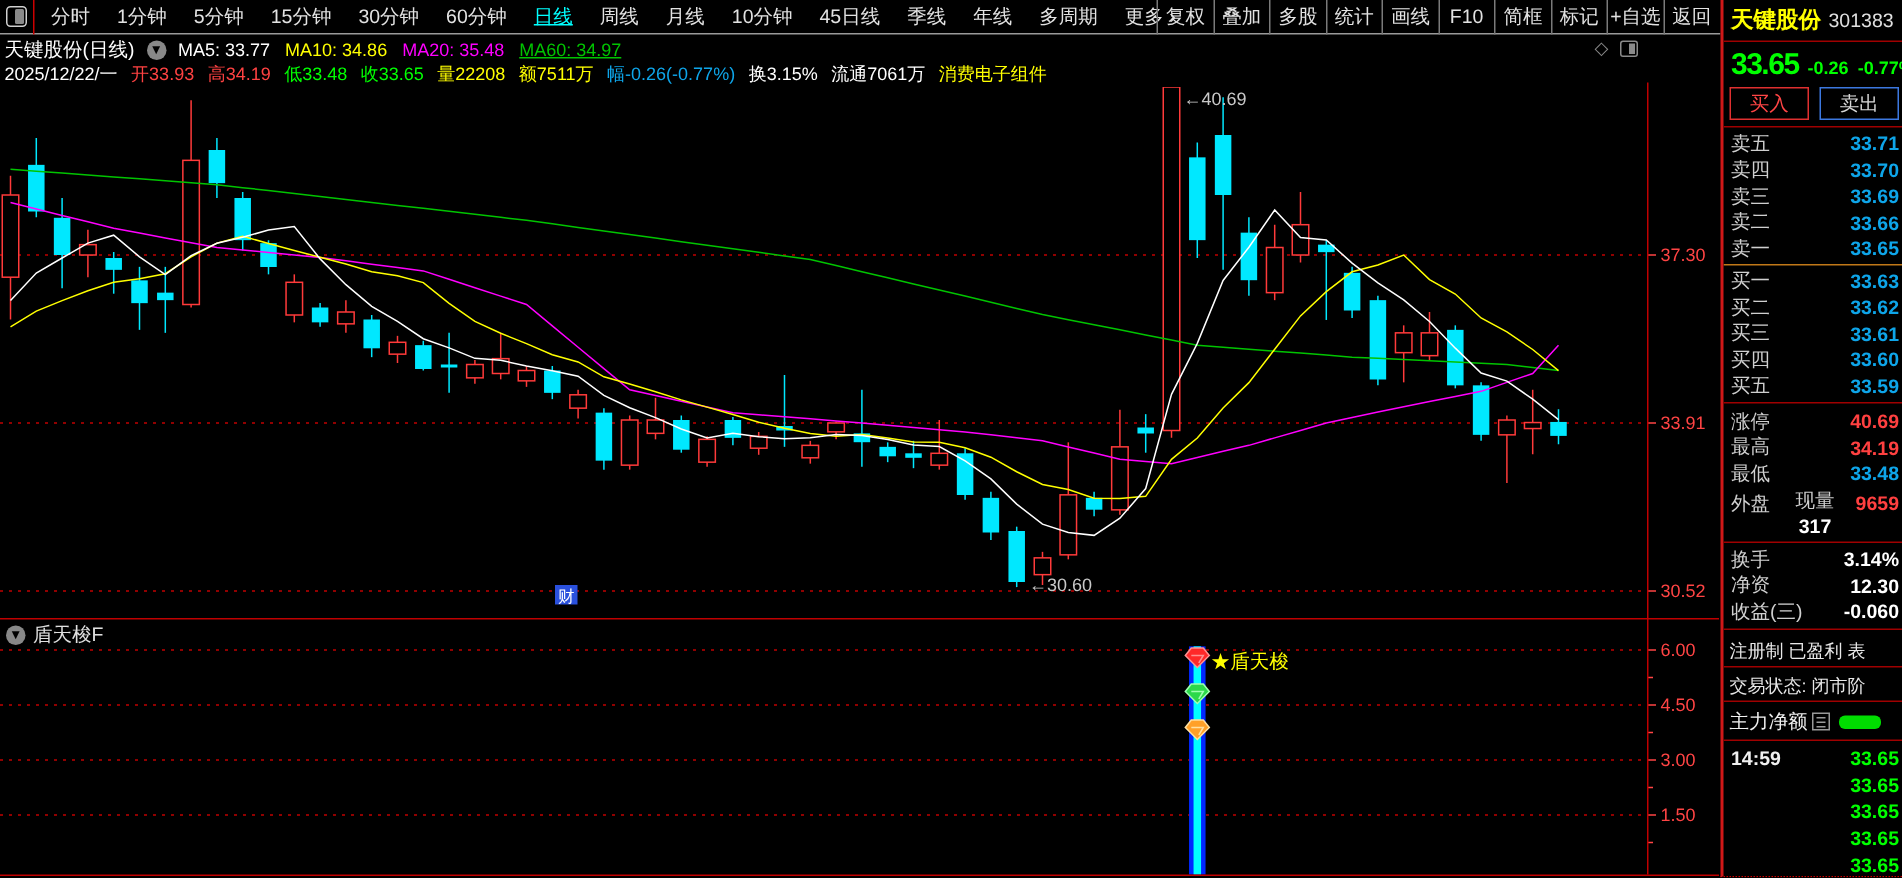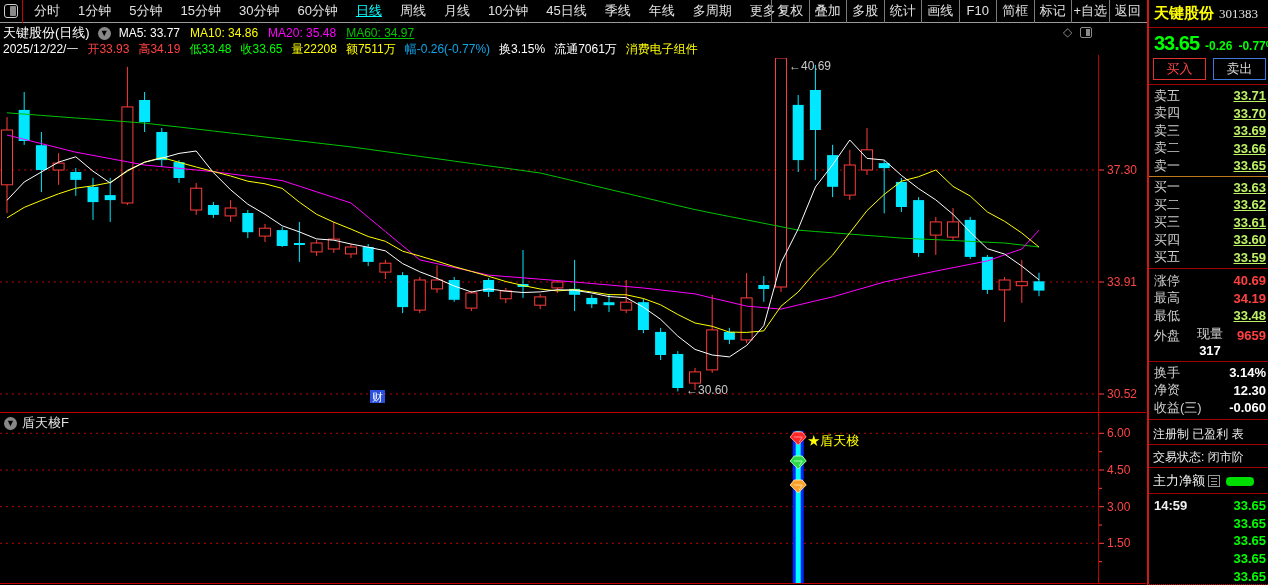--- a/index.html
+++ b/index.html
@@ -37,34 +37,34 @@
   #main-chart { position:absolute; top:58px; left:0; width:1147px; height:354px; }
   #sub-chart  { position:absolute; top:412px; left:0; width:1147px; height:173px; }
   .hdivider   { position:absolute; left:0; width:1146px; height:1px; background:#c00000; }
   .sublabel { position:absolute; top:414px; left:4px; display:flex; align-items:center; gap:5px; }
   .sublabel span.txt { font-size:13px; color:#e0e0e0; }
   
   #panel { position:absolute; top:0; left:1147px; width:121px; height:585px; background:#000;
     border-left:2px solid #d01818; border-bottom:1px dotted #c00; overflow:hidden; }
   .p-name-row { position:absolute; top:4px; left:5px; white-space:nowrap; }
   .p-name { color:#ffff00; font-size:15px; font-weight:bold; }
-  .p-code { color:#e0e0e0; font-size:13px; margin-left:5px;font-family:Liberation Serif, serif; }
+  .p-code { color:#e0e0e0; font-size:13px; margin-left:5px; }
   .p-div { position:absolute; left:0; width:121px; height:1px; background:#a00000; }
   .p-price-row { position:absolute; top:32px; left:5px; white-space:nowrap; color:#00ff00; }
   .p-price { font-size:20px; font-weight:bold; letter-spacing:-1px; }
   .p-chg { font-size:12px; font-weight:bold; margin-left:6px; }
   .p-btn-row { position:absolute; top:58px; left:4px; width:113px; display:flex; gap:7px; }
   .p-btn { flex:1; height:22px; font-size:13px; text-align:center; line-height:20px; background:#000; }
   .p-btn.buy  { border:1px solid #e03030; color:#ff4545; }
   .p-btn.sell { border:1px solid #3c78e0; color:#d8d8d8; }
   .prow { position:absolute; left:5px; width:112px; height:17.5px; display:flex;
     justify-content:space-between; align-items:center; white-space:nowrap; }
   .prow .lbl { color:#cfcfcf; font-size:13px; }
   .prow .val { font-size:13px; font-weight:bold; }
-  .val.g { color:#bef264;text-decoration:underline; } .val.r { color:#ff4040; } .val.w { color:#ffffff; }
+  .val.g { color:#0ea5e9; } .val.r { color:#ff4040; } .val.w { color:#ffffff; }
   .orange-line { position:absolute; left:0; width:121px; height:1px; background:#c07818; }
   .p-text-row { position:absolute; left:4px; width:117px; font-size:12px; color:#e8e8e8; white-space:nowrap; overflow:hidden; }
   .flow-row { position:absolute; left:4px; width:117px; display:flex; align-items:center; }
   .flow-lbl { font-size:13px; color:#f0f0f0; }
   .doc-icon { width:12px; height:12px; border:1px solid #999; margin-left:3px; position:relative; flex:none; }
   .doc-icon::after{ content:""; position:absolute; left:2px; right:2px; top:2px; height:1px; background:#999;
     box-shadow:0 3px 0 #999, 0 6px 0 #999; }
   .flow-bar { height:9px; width:28px; background:#00dd00; border-radius:4px; margin-left:6px; flex:none; }
   .tick-row { position:absolute; left:5px; width:112px; height:17.6px; display:flex;
     justify-content:space-between; align-items:center; }

